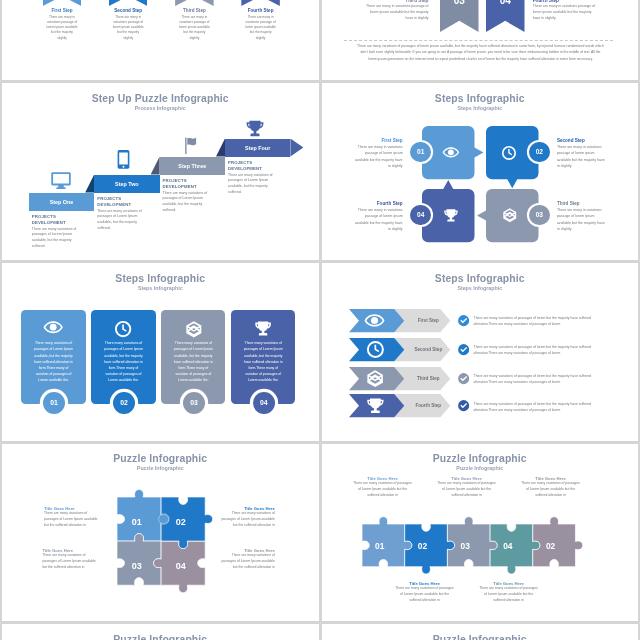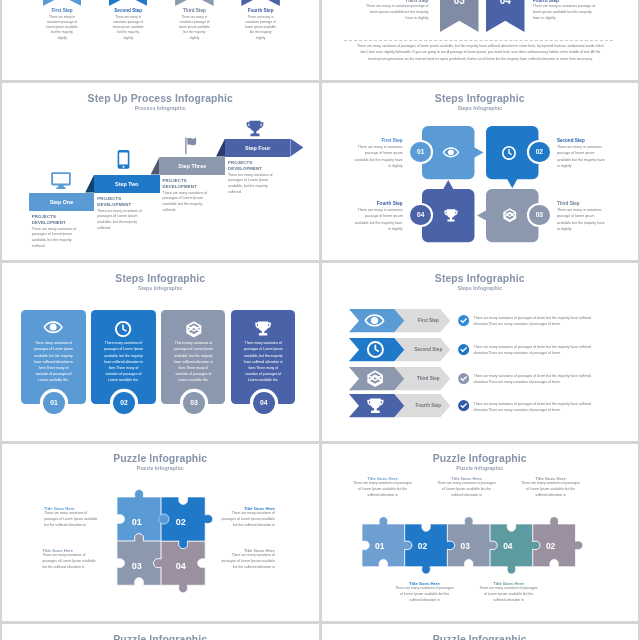--- a/index.html
+++ b/index.html
@@ -109,21 +109,21 @@
     <span class="rb2-num">04</span>
   </div>
   <div class="rb2-txt" style="left:211.2px;text-align:left;padding-left:0px;">
     <div class="rb2-t" style="color:#3F55A0;">Fourth Step</div>
     <div class="rb2-b body-txt">There are many  in variations  passage of lorem ipsum available but the majority have  in slightly</div>
   </div>
   <div class="rb2-sep"></div>
   <div class="rb2-foot body-txt">There are many variations of passages of lorem ipsum available, but the majority have suffered alteration in some form, by injected humour randomized words which don't look even slightly believable.  If you are going to use A passage of lorem ipsum, you need to be sure there embarrassing hidden in the middle of text. All the lorem ipsum generators on the internet tend to repeat predefined chunks on of lorem but the majority have  suffered alteration in some form  necessary.</div>
 </div>
 <div class="slide" style="left:2px;top:83px;">
-  <div class="s-title" style="top:9.5px;">Step Up Process Infographic</div>
+  <div class="s-title" style="top:9.5px;">Step Up Puzzle Infographic</div>
   <div class="s-sub" style="top:21.5px;">Process Infographic</div>
   <div class="su-bar" style="left:26.8px;top:109.5px;width:65.4px;background:#5B9BD5;">
     <span class="lbl">Step One</span>
   </div>
   <div class="su-ico" style="left:48.0px;top:88.0px;">
         <svg width="22" height="18" viewBox="0 1.8 24 19" fill="#5B9BD5">
           <path d="M21.2 2.8H2.8c-.8 0-1.45.65-1.45 1.45v11.5c0 .8.65 1.45 1.45 1.45H9v1.9H7v2.1h10v-2.1h-2v-1.9h6.2c.8 0 1.45-.65 1.45-1.45V4.25c0-.8-.65-1.45-1.45-1.45zm-.55 12.4H3.35V4.8h17.3z"></path>
         </svg>
       </div>
   <div class="su-txt" style="left:29.8px;top:130.5px;">

